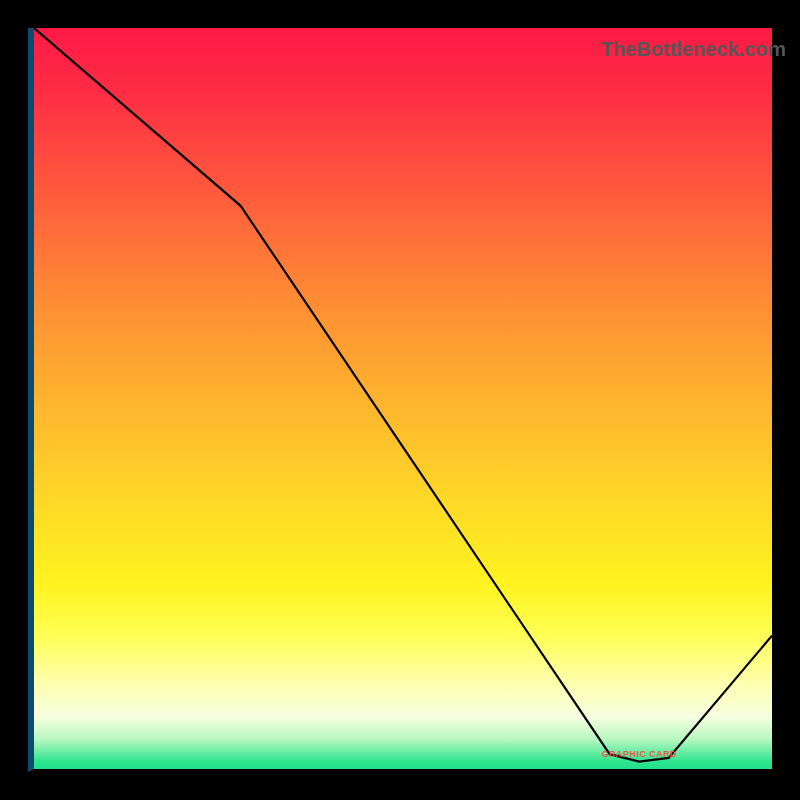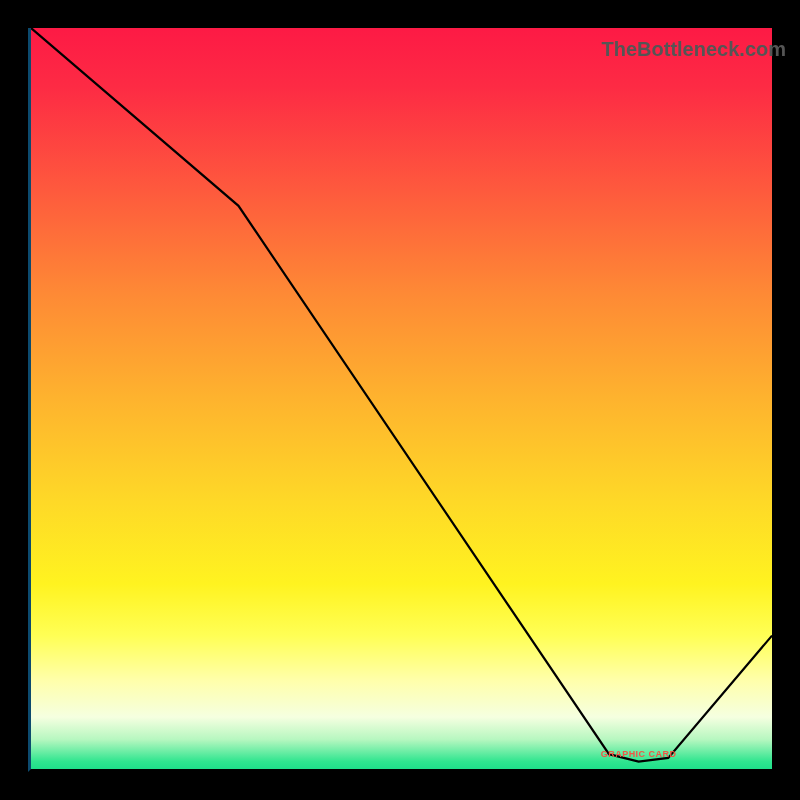--- a/index.html
+++ b/index.html
@@ -28,21 +28,21 @@
     z-index: 5;
     margin-top: 32px;
   }
   .plot-area {
     position: absolute;
     left: 28px;
     top: 28px;
     width: 744px;
     height: 744px;
     box-sizing: border-box;
-    border-left: 3px solid #0c4a6e;
+    border-left: 6px solid #0c4a6e;
     border-bottom: 3px solid #000;
     overflow: hidden;
   }
   .gradient-bg {
     position: absolute;
     left: 0;
     top: 0;
     width: 100%;
     height: 100%;
     background: linear-gradient(to bottom,

